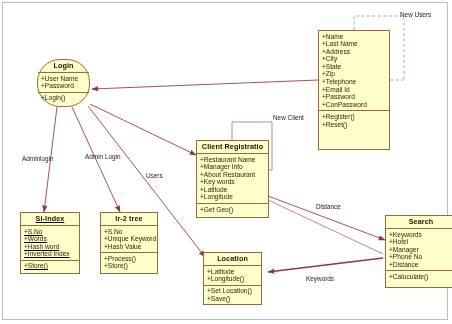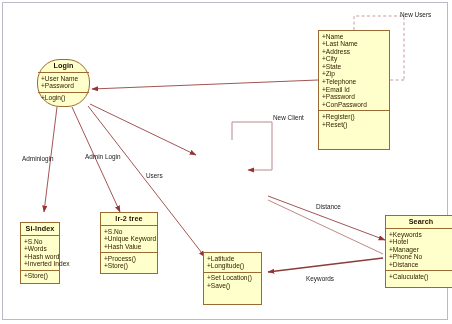--- a/index.html
+++ b/index.html
@@ -81,22 +81,36 @@
       <div class="uml-line">+Email Id</div>
       <div class="uml-line">+Password</div>
       <div class="uml-line">+ConPassword</div>
     </div>
     <div class="uml-ops">
       <div class="uml-line">+Register()</div>
       <div class="uml-line">+Reset()</div>
     </div>
   </div>
 
+  <div class="umlbox" id="box-client-registration" style="left:196px;top:140px;width:73px;height:78px;">
+    <div class="uml-title">Client Registratio</div>
+    <div class="uml-attrs">
+      <div class="uml-line">+Restaurant Name</div>
+      <div class="uml-line">+Manager Info</div>
+      <div class="uml-line">+About Restaurant</div>
+      <div class="uml-line">+Key words</div>
+      <div class="uml-line">+Latitude</div>
+      <div class="uml-line">+Longitude</div>
+    </div>
+    <div class="uml-ops">
+      <div class="uml-line">+Get Geo()</div>
+    </div>
+  </div>
 
-  <div class="umlbox" id="box-si-index" style="left:20px;top:222px;width:40px;height:62px;">
+  <div class="umlbox" id="box-si-index" style="left:20px;top:212px;width:60px;height:62px;text-decoration:underline;">
     <div class="uml-title">Si-Index</div>
     <div class="uml-attrs">
       <div class="uml-line">+S.No</div>
       <div class="uml-line">+Words</div>
       <div class="uml-line">+Hash word</div>
       <div class="uml-line">+Inverted Index</div>
     </div>
     <div class="uml-ops">
       <div class="uml-line">+Store()</div>
     </div>
@@ -109,20 +123,21 @@
       <div class="uml-line">+Unique Keyword</div>
       <div class="uml-line">+Hash Value</div>
     </div>
     <div class="uml-ops">
       <div class="uml-line">+Process()</div>
       <div class="uml-line">+Store()</div>
     </div>
   </div>
 
   <div class="umlbox" id="box-location" style="left:203px;top:252px;width:59px;height:53px;">
+    <div class="uml-title">Location</div>
     <div class="uml-attrs">
       <div class="uml-line">+Latitude</div>
       <div class="uml-line">+Longitude()</div>
     </div>
     <div class="uml-ops">
       <div class="uml-line">+Set Location()</div>
       <div class="uml-line">+Save()</div>
     </div>
   </div>
 

